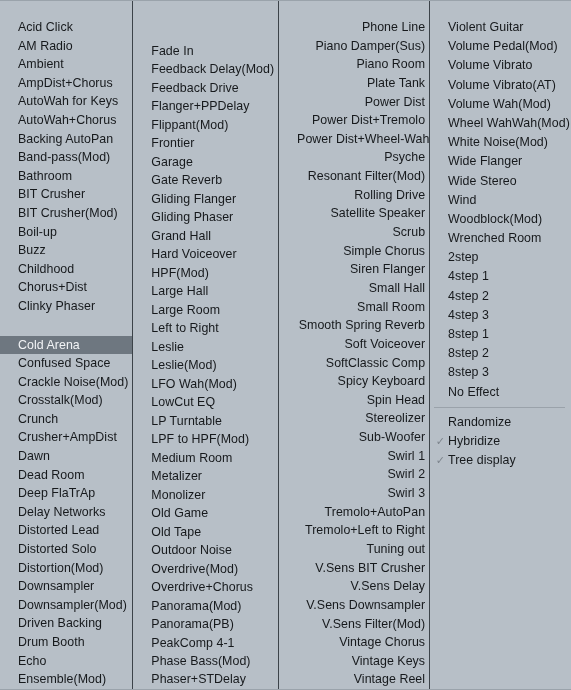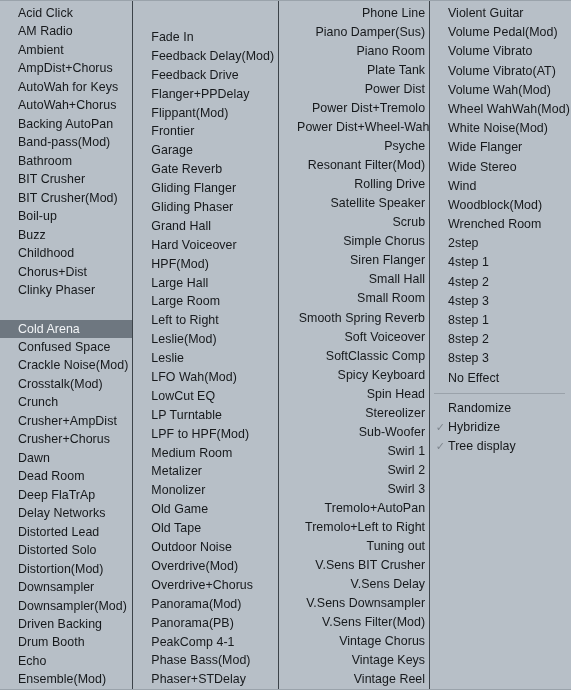--- a/index.html
+++ b/index.html
@@ -20,21 +20,21 @@
   }
   .menu-columns {
     display: flex;
     flex-direction: row;
     align-items: stretch;
     height: 100%;
   }
   .menu-column {
     position: relative;
     box-sizing: border-box;
-    padding-top: 3px;
+    padding-top: 17px;
     display: flex;
     flex-direction: column;
   }
   .menu-column.col-0 { width: 133px; }
   .menu-column.col-1 { width: 147px; margin-top: 24px; }
   .menu-column.col-2 { width: 150px; text-align: right; }
   .menu-column.col-3 { width: 141px; }
 
   .col-sep {
     width: 1px;
@@ -98,21 +98,20 @@
         <div class="menu-item"><span>Buzz</span></div>
         <div class="menu-item"><span>Childhood</span></div>
         <div class="menu-item"><span>Chorus+Dist</span></div>
         <div class="menu-item"><span>Clinky Phaser</span></div>
         <div class="menu-item selected"><span>Cold Arena</span></div>
         <div class="menu-item"><span>Confused Space</span></div>
         <div class="menu-item"><span>Crackle Noise(Mod)</span></div>
         <div class="menu-item"><span>Crosstalk(Mod)</span></div>
         <div class="menu-item"><span>Crunch</span></div>
         <div class="menu-item"><span>Crusher+AmpDist</span></div>
-        <div class="menu-item"><span>Crusher+Chorus</span></div>
         <div class="menu-item"><span>Dawn</span></div>
         <div class="menu-item"><span>Dead Room</span></div>
         <div class="menu-item"><span>Deep FlaTrAp</span></div>
         <div class="menu-item"><span>Delay Networks</span></div>
         <div class="menu-item"><span>Distorted Lead</span></div>
         <div class="menu-item"><span>Distorted Solo</span></div>
         <div class="menu-item"><span>Distortion(Mod)</span></div>
         <div class="menu-item"><span>Downsampler</span></div>
         <div class="menu-item"><span>Downsampler(Mod)</span></div>
         <div class="menu-item"><span>Driven Backing</span></div>
@@ -132,22 +131,22 @@
         <div class="menu-item"><span>Garage</span></div>
         <div class="menu-item"><span>Gate Reverb</span></div>
         <div class="menu-item"><span>Gliding Flanger</span></div>
         <div class="menu-item"><span>Gliding Phaser</span></div>
         <div class="menu-item"><span>Grand Hall</span></div>
         <div class="menu-item"><span>Hard Voiceover</span></div>
         <div class="menu-item"><span>HPF(Mod)</span></div>
         <div class="menu-item"><span>Large Hall</span></div>
         <div class="menu-item"><span>Large Room</span></div>
         <div class="menu-item"><span>Left to Right</span></div>
+        <div class="menu-item"><span>Leslie</span></div>
         <div class="menu-item"><span>Leslie(Mod)</span></div>
-        <div class="menu-item"><span>Leslie</span></div>
         <div class="menu-item"><span>LFO Wah(Mod)</span></div>
         <div class="menu-item"><span>LowCut EQ</span></div>
         <div class="menu-item"><span>LP Turntable</span></div>
         <div class="menu-item"><span>LPF to HPF(Mod)</span></div>
         <div class="menu-item"><span>Medium Room</span></div>
         <div class="menu-item"><span>Metalizer</span></div>
         <div class="menu-item"><span>Monolizer</span></div>
         <div class="menu-item"><span>Old Game</span></div>
         <div class="menu-item"><span>Old Tape</span></div>
         <div class="menu-item"><span>Outdoor Noise</span></div>

